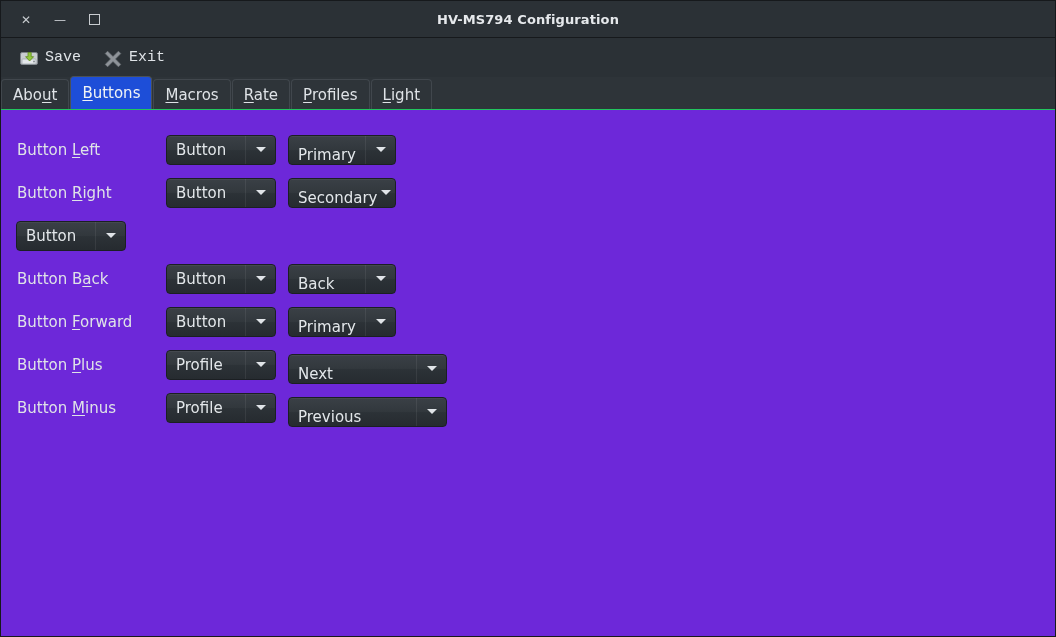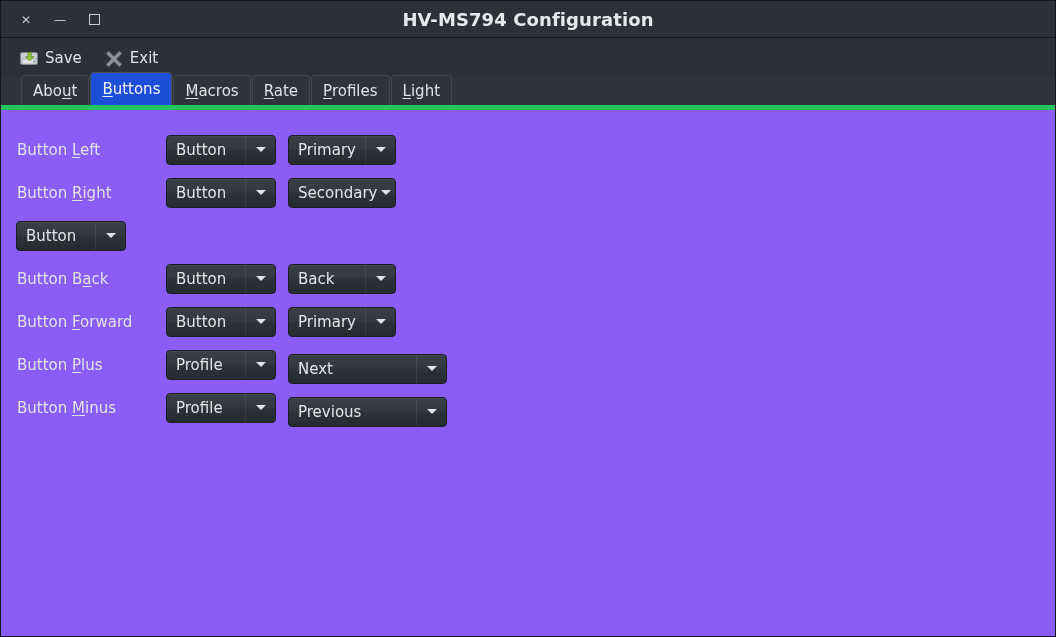--- a/index.html
+++ b/index.html
@@ -40,51 +40,52 @@
   }
   .glyph-close::before { content: "\2715"; font-size: 12px; }
   .glyph-min::before   { content: "\2014"; font-size: 12px; }
   .glyph-max::before   {
     content: ""; display: block; width: 9px; height: 9px;
     border: 1.6px solid #c8ccd0;
   }
   .title-text {
     position: absolute; left: 0; right: 0; top: 0; bottom: 0;
     display: flex; align-items: center; justify-content: center;
-    font-size: 18px; font-weight: bold; color: #e6e9ec;
+    font-size: 13px; font-weight: bold; color: #e6e9ec;
     letter-spacing: 0.1px;
     pointer-events: none;
   }
 
   
   .toolbar {
     height: 39px; min-height: 39px;
     background: #2b3136;
     display: flex; align-items: center;
     padding-left: 14px;
     gap: 14px;
     border-bottom: none;
+    font-family: Liberation Mono, monospace;
   }
   .tool-item {
     display: flex; align-items: center; gap: 6px;
     padding: 2px 4px;
     color: #d9dde1; font-size: 15px;
     cursor: default;
   }
   .tool-icon { width: 20px; height: 20px; display: block; }
   .tool-label { color: #dfe3e7; font-size: 15px; }
 
   
   .tabstrip {
     height: 33px; min-height: 33px;
     background: #2e3439;
     display: flex; align-items: flex-end;
-    padding-left: 20px;
+    padding-left: 0;
     position: relative;
-    border-bottom: 5px solid #22c55e;
+    border-bottom: 1px solid #22c55e;
   }
   .tab {
     height: 30px;
     padding: 0 11px;
     display: flex; align-items: center;
     font-size: 15px;
     color: #dfe3e7;
     background: #2e3439;
     border: 1px solid #41474d;
     border-bottom: none;
@@ -100,21 +101,21 @@
     border-color: #4a5157;
     color: #f0f3f5;
     position: relative;
     z-index: 3;
   }
   .tab u { text-decoration: underline; text-underline-offset: 2px; }
 
   
   .content {
     flex: 1;
-    background: #8b5cf6;
+    background: #6d28d9;
     padding: 18px 0 15px 0;
     overflow: hidden;
   }
   .rows { display: flex; flex-direction: column; }
   .row {
     height: 43px;
     display: flex; align-items: center;
   }
   .row-label {
     width: 150px;
@@ -156,21 +157,21 @@
     border-left: none;
   }
   .arrow-tri {
     width: 0; height: 0;
     border-left: 5.5px solid transparent;
     border-right: 5.5px solid transparent;
     border-top: 5.5px solid #e0e4e8;
   }
 
   .col-action { width: 110px; margin-left: 15px; }
-  .col-value  { width: 108px; margin-left: 12px; }
+  .col-value  { width: 108px; margin-left: 12px; align-items: flex-end; }
   .col-value.wide { width: 159px; margin-top: 8px; }
 </style>
 </head>
 <body>
 
 <div class="window">
 
   <div class="titlebar">
     <div class="win-controls">
       <div class="win-btn">

